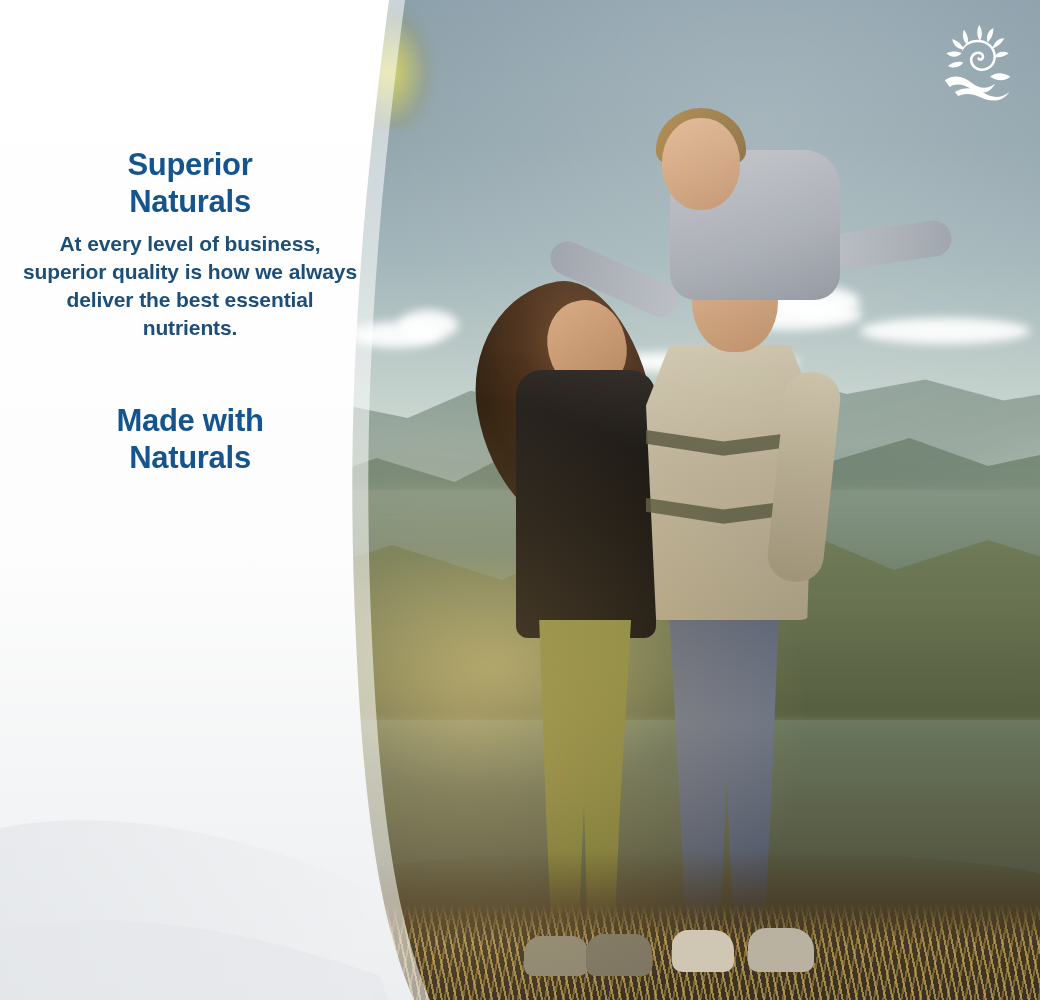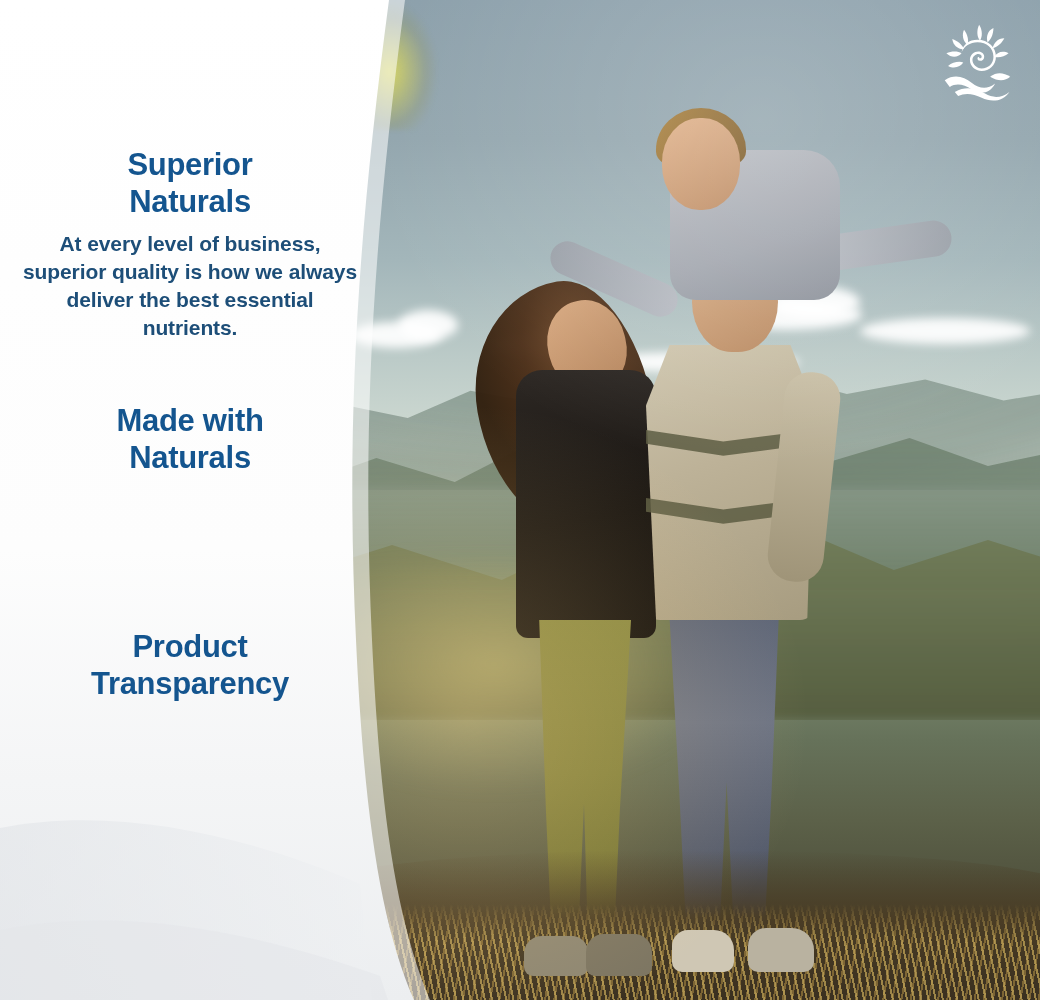--- a/index.html
+++ b/index.html
@@ -346,24 +346,20 @@
     </div>
 
     <div class="block block-2">
       <h2>
         <span>Made with</span><br>
         <span>Naturals</span>
       </h2>
     </div>
 
     <div class="block block-3">
-      <h2>
-        <span>Product</span><br>
-        <span>Transparency</span>
-      </h2>
     </div>
 
   </div>
 
   <svg class="logo" viewBox="0 0 100 100">
     <g fill="#ffffff">
 
       <path d="M49 8 C53 14 53 22 50 27 C46 22 46 14 49 8 Z"></path>
       <path d="M66 12 C66 19 63 26 59 29 C57 23 59 15 66 12 Z"></path>
       <path d="M79 24 C76 30 70 35 65 36 C66 30 71 24 79 24 Z"></path>

